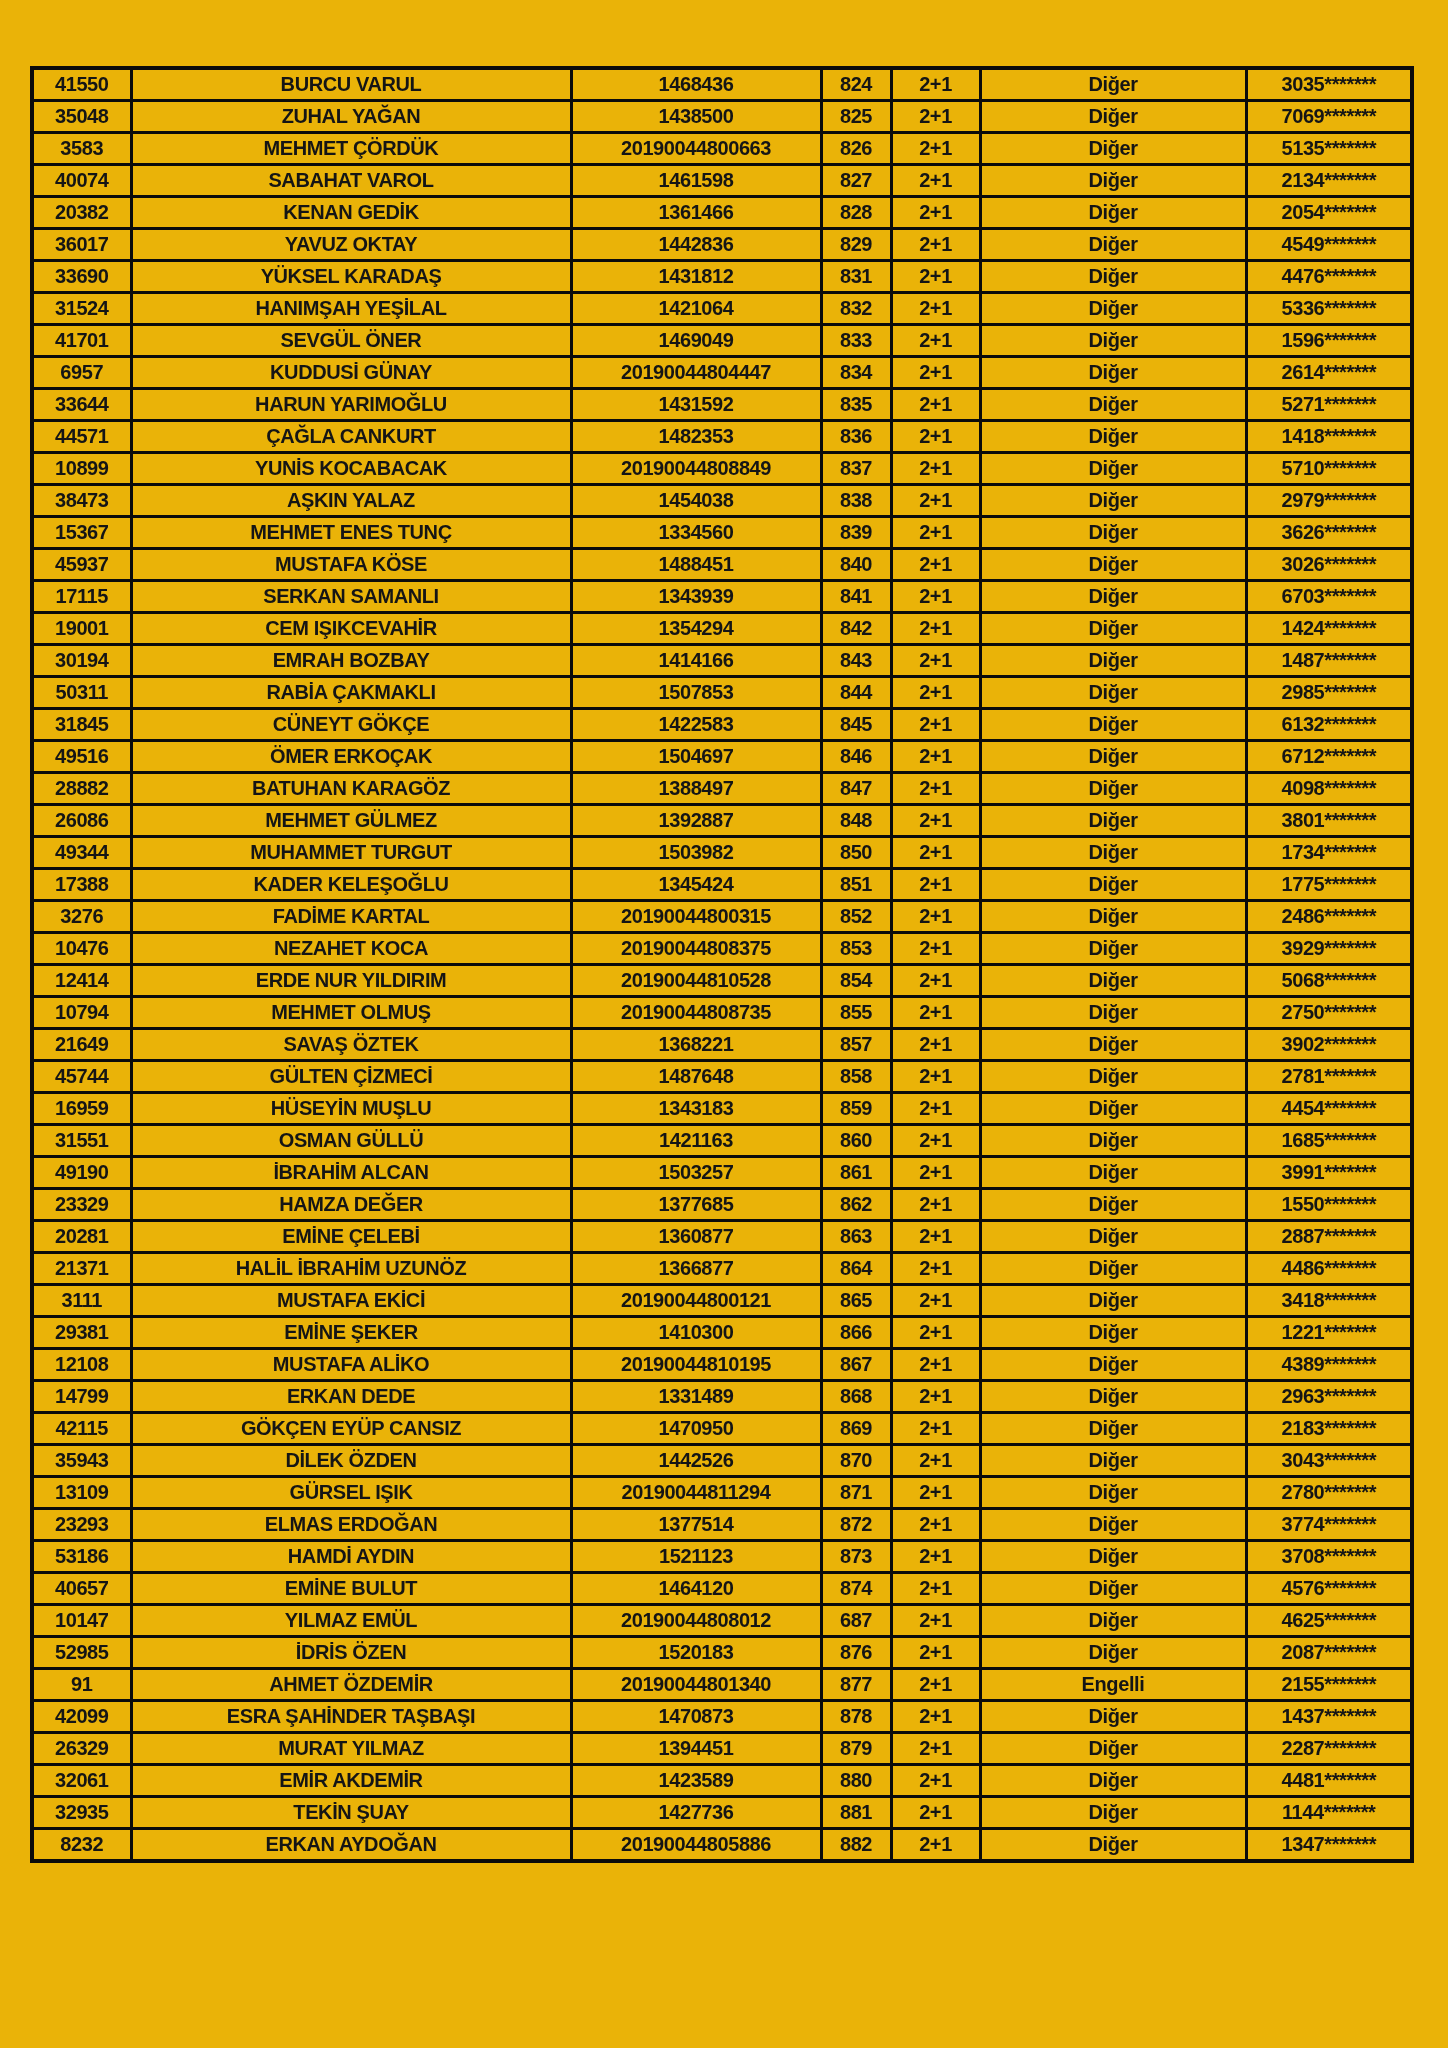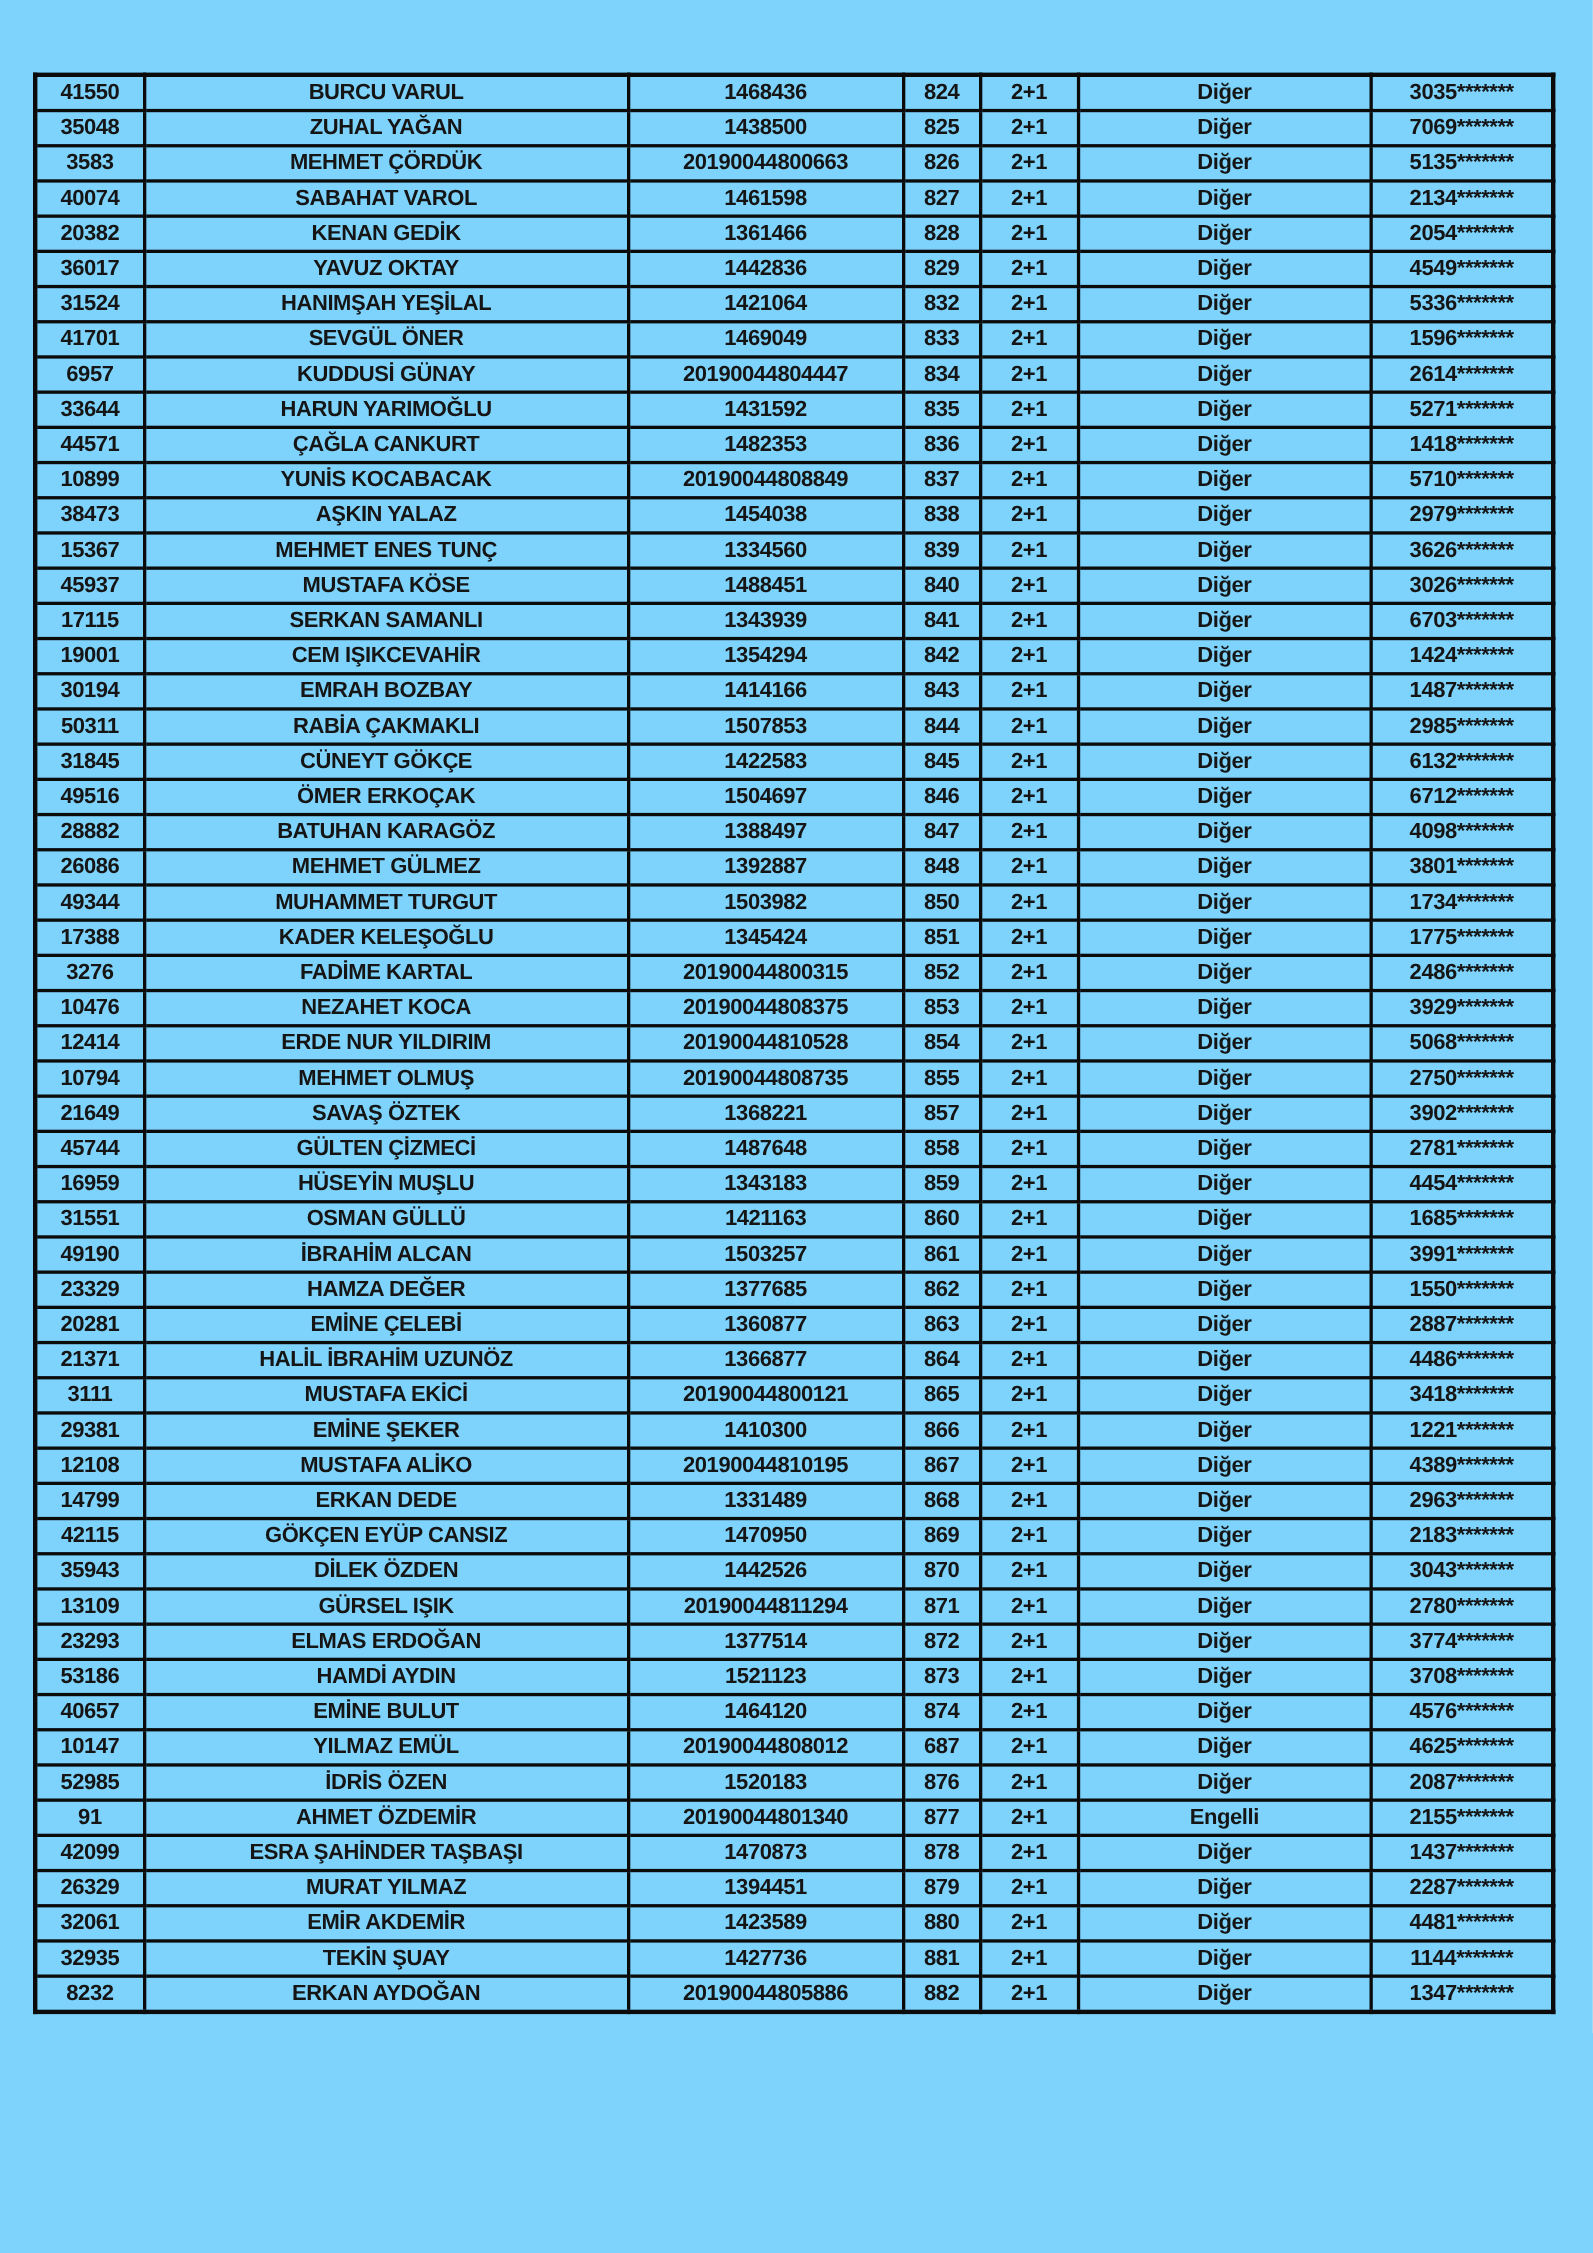--- a/index.html
+++ b/index.html
@@ -4,21 +4,21 @@
 <style>
   html, body {
     margin: 0;
     padding: 0;
     background: #e8e8e8;
   }
   .page {
     position: relative;
     width: 1448px;
     height: 2048px;
-    background: #7dd3fc;
+    background: #eab308;
     margin: 0 auto;
     overflow: hidden;
   }
   table.draw-table {
     position: absolute;
     left: 30px;
     top: 66px;
     width: 1380px;
     border-collapse: collapse;
     table-layout: fixed;
@@ -102,20 +102,29 @@
         <tr>
           <td>36017</td>
           <td>YAVUZ OKTAY</td>
           <td>1442836</td>
           <td>829</td>
           <td>2+1</td>
           <td>Diğer</td>
           <td>4549*******</td>
         </tr>
         <tr>
+          <td>33690</td>
+          <td>YÜKSEL KARADAŞ</td>
+          <td>1431812</td>
+          <td>831</td>
+          <td>2+1</td>
+          <td>Diğer</td>
+          <td>4476*******</td>
+        </tr>
+        <tr>
           <td>31524</td>
           <td>HANIMŞAH YEŞİLAL</td>
           <td>1421064</td>
           <td>832</td>
           <td>2+1</td>
           <td>Diğer</td>
           <td>5336*******</td>
         </tr>
         <tr>
           <td>41701</td>

